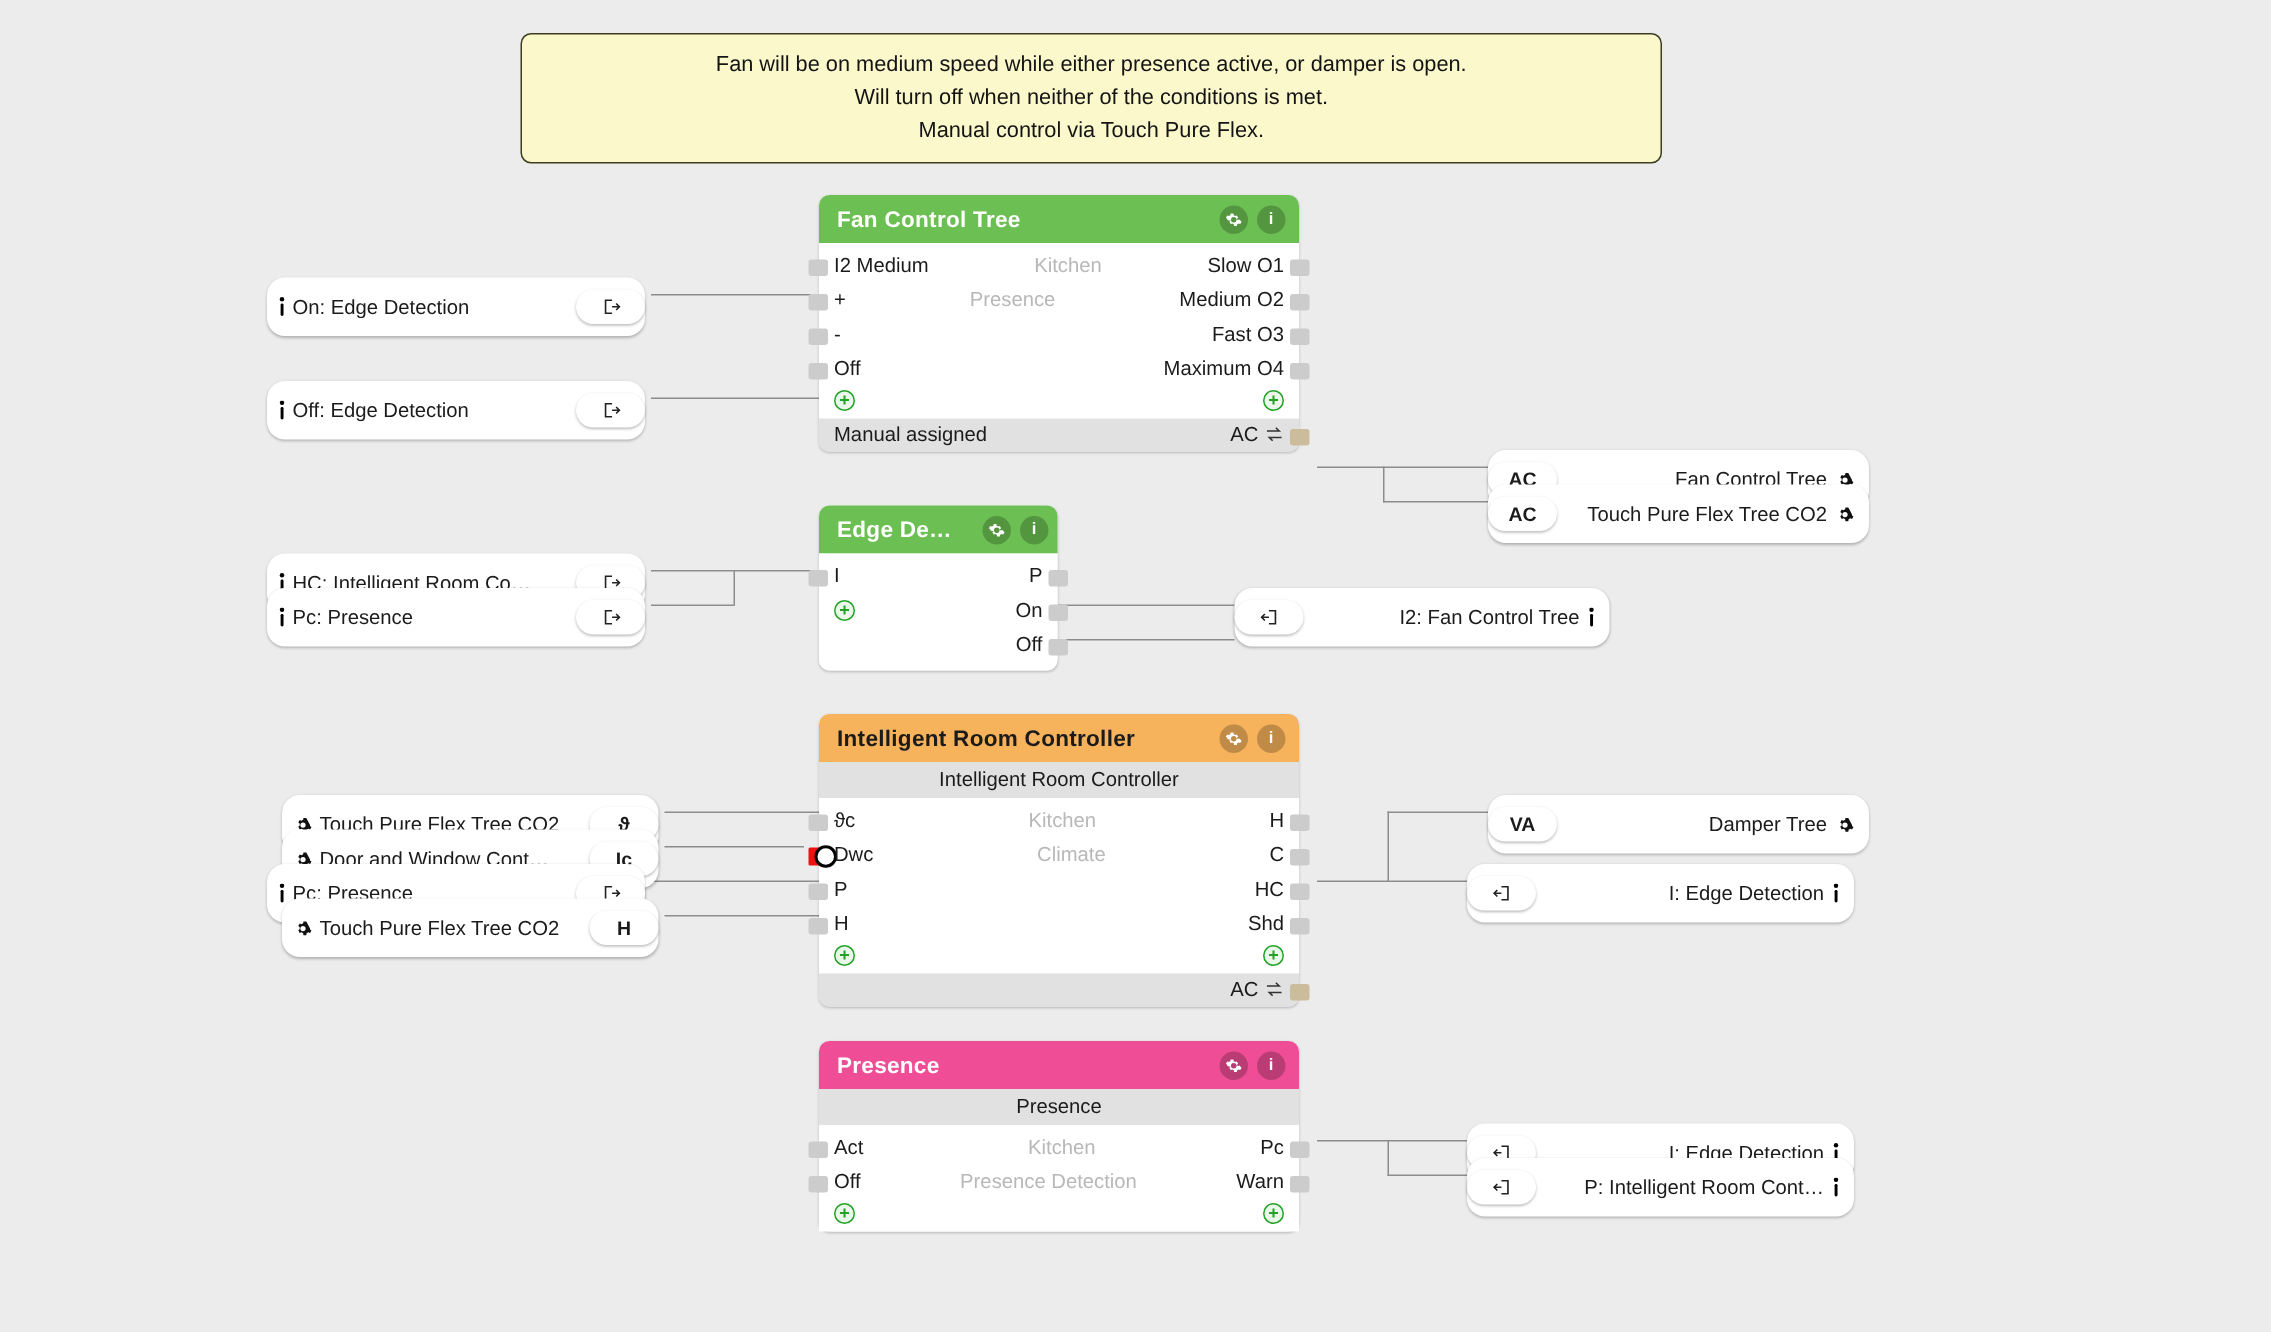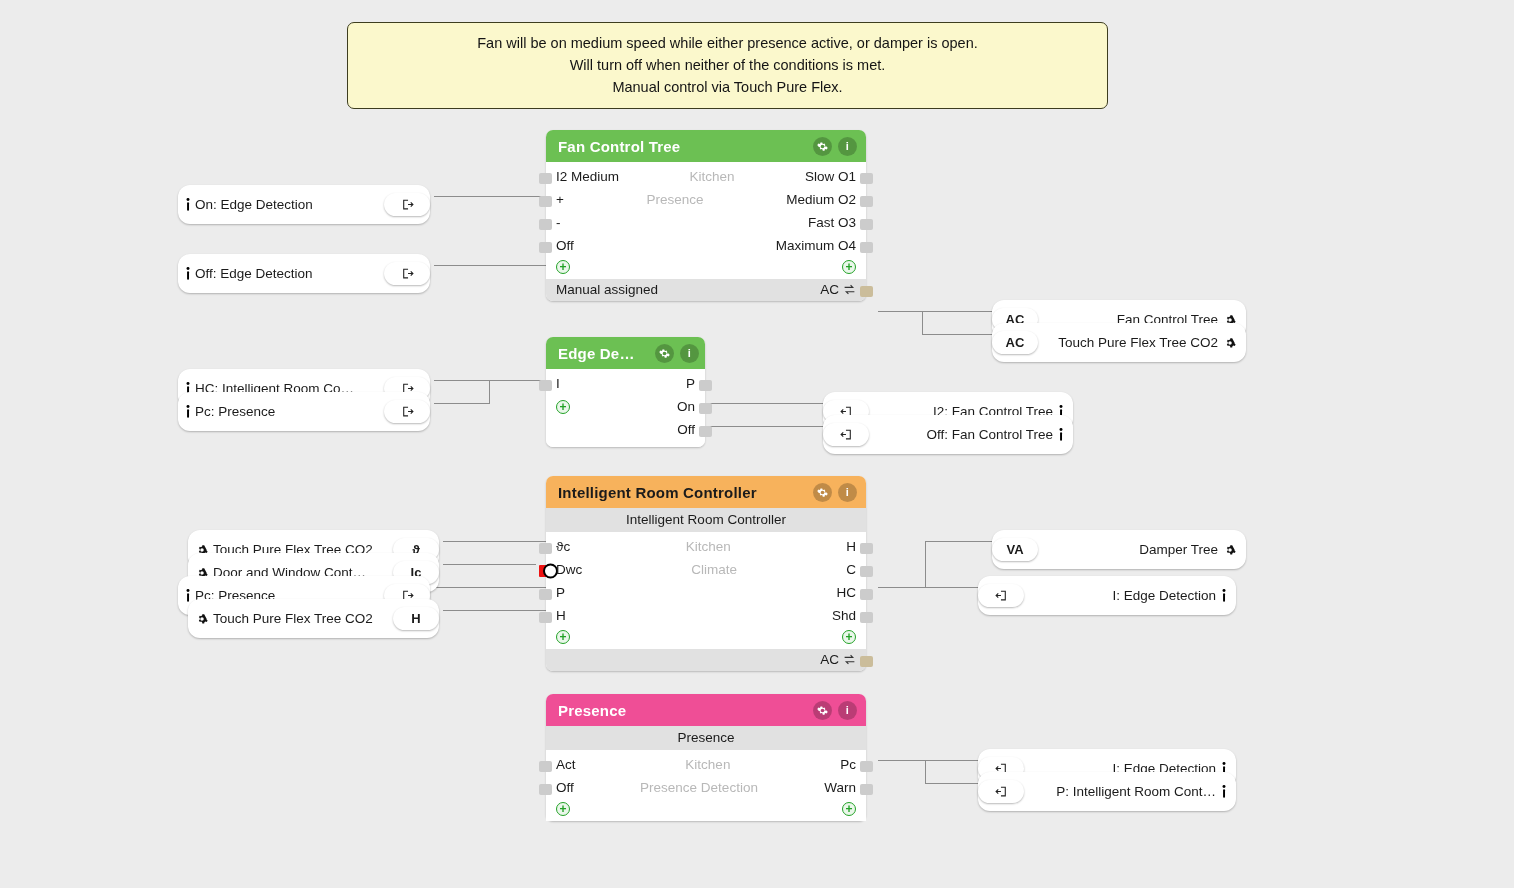--- a/index.html
+++ b/index.html
@@ -467,35 +467,20 @@
         </svg>
     </span>
     <span class="txt">I2: Fan Control Tree</span>
     <span class="ico">
         <svg width="4" height="13" viewBox="0 0 4 14">
           <circle cx="2" cy="1.6" r="1.6"></circle>
           <rect x="1" y="4.6" width="2.1" height="9" rx="1"></rect>
         </svg>
       </span>
   </div>
-  <div class="pill pill-right" style="left:823px; top:415px; width:250px;">
-    <span class="badge rb">
-      <svg width="13" height="13" viewBox="0 0 24 24" fill="none" stroke="#222" stroke-width="2">
-          <path d="M11 4h8v16h-8"></path>
-          <path d="M11 12H2M6 8l-4 4 4 4"></path>
-        </svg>
-    </span>
-    <span class="txt">Off: Fan Control Tree</span>
-    <span class="ico">
-        <svg width="4" height="13" viewBox="0 0 4 14">
-          <circle cx="2" cy="1.6" r="1.6"></circle>
-          <rect x="1" y="4.6" width="2.1" height="9" rx="1"></rect>
-        </svg>
-      </span>
-  </div>
 
   <div class="pill pill-left" style="left:188px; top:530px; width:251px;">
     <span class="ico">
         <svg width="12" height="12" viewBox="0 0 24 24" fill="#111">
           <path d="M12 8.5a3.5 3.5 0 100 7 3.5 3.5 0 000-7zm9.4 3.5c0 .5 0 .9-.1 1.3l2 1.5-1.9 3.3-2.4-1a7.4 7.4 0 01-2.2 1.3l-.4 2.6h-3.8l-.4-2.6a7.4 7.4 0 01-2.2-1.3l-2.4 1L5.7 14.3l2-1.5c-.1-.4-.1-.8-.1-1.3s0-.9.1-1.3l-2-1.5L7.6 5.4l2.4 1a7.4 7.4 0 012.2-1.3L12.6 2.5h3.8"></path>
         </svg>
       </span>
     <span class="txt">Touch Pure Flex Tree CO2</span>
     <span class="badge">ϑ</span>
   </div>

